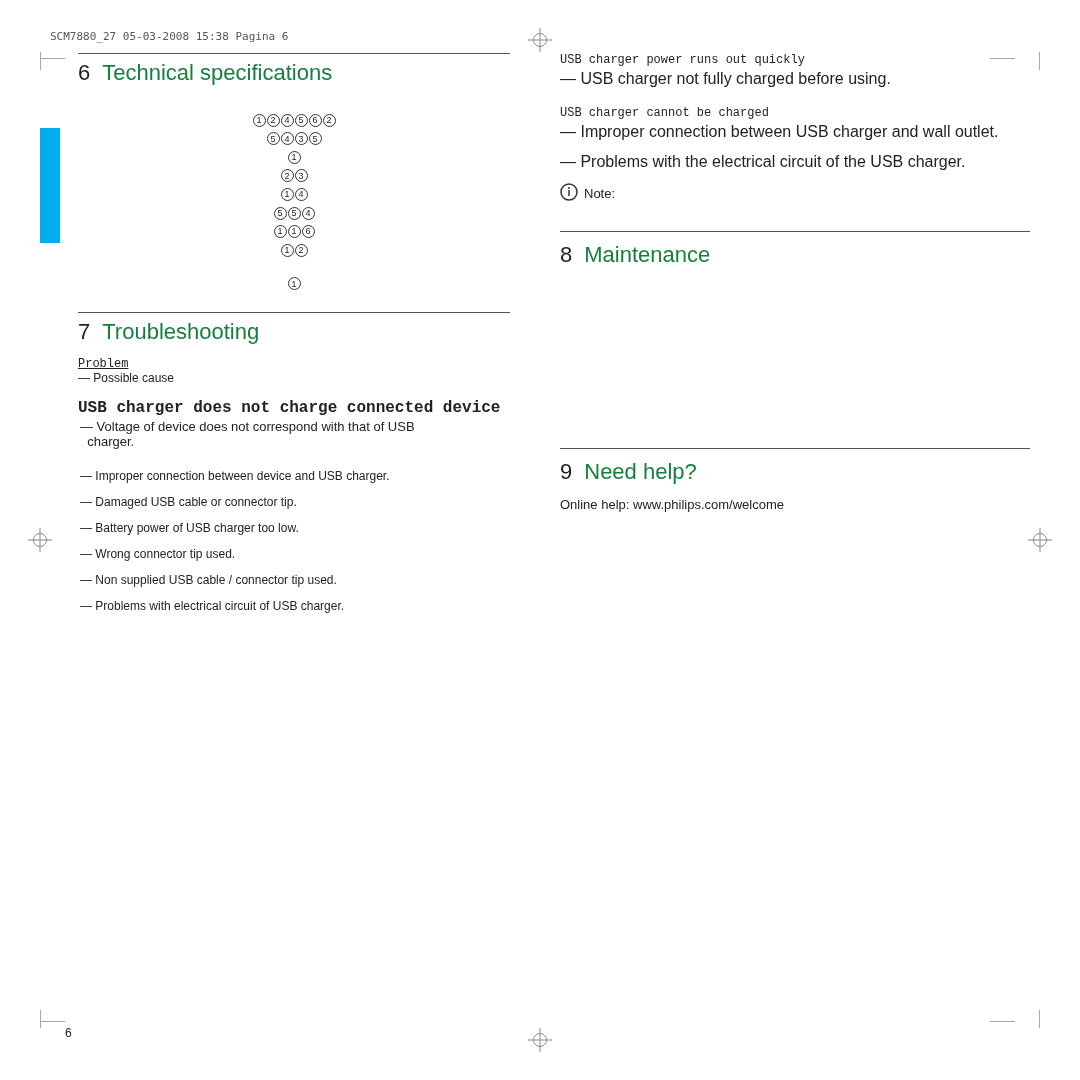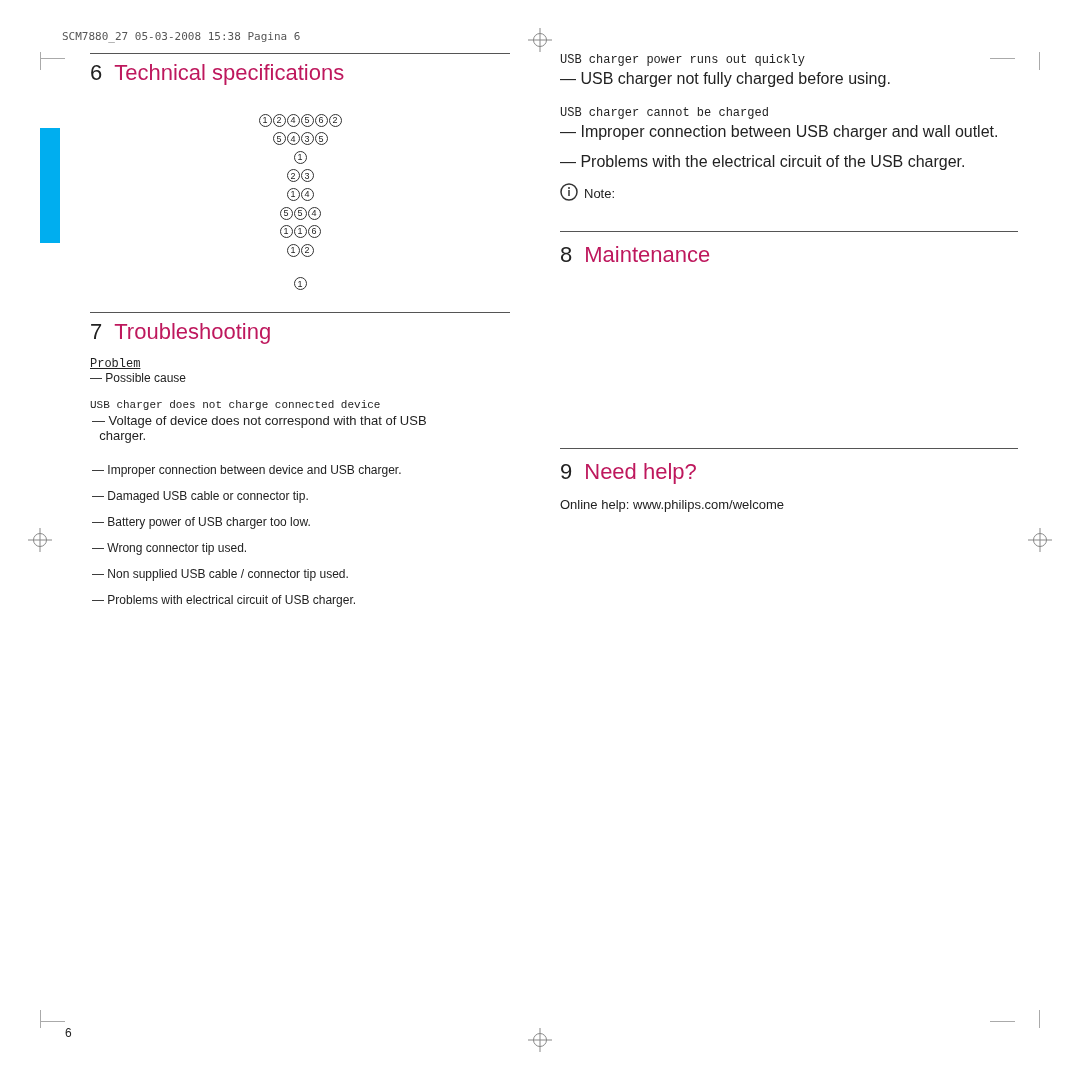--- a/index.html
+++ b/index.html
@@ -12,21 +12,21 @@
       font-size: 13px;
       color: #222;
       position: relative;
       overflow: hidden;
     }
 
     .page-container {
       width: 1080px;
       height: 1080px;
       position: relative;
-      padding: 30px 52px;
+      padding: 30px 40px;
     }
 
     
     .header-bar {
       font-size: 11px;
       color: #555;
       font-family: monospace;
       margin-bottom: 8px;
       padding-left: 10px;
     }
@@ -106,21 +106,21 @@
 
     .section-number {
       font-size: 22px;
       font-weight: normal;
       color: #222;
     }
 
     .section-title {
       font-size: 22px;
       font-weight: normal;
-      color: #be185d;
+      color: #15803d;
     }
 
     
     .spec-line {
       font-size: 11px;
       line-height: 1.6;
       margin-bottom: 1px;
     }
 
     .circ {
@@ -155,22 +155,23 @@
       font-size: 12px;
       margin-bottom: 2px;
     }
 
     .trouble-item {
       margin-bottom: 8px;
     }
 
     .trouble-header {
       font-family: 'Courier New', monospace;
-      font-size: 11px;
+      font-size: 16px;
       margin-bottom: 2px;
+      font-weight: bold;
     }
 
     .trouble-cause {
       font-size: 13px;
       margin-left: 0;
       margin-bottom: 20px;
       padding-left: 2px;
     }
 
     .dash-item {

